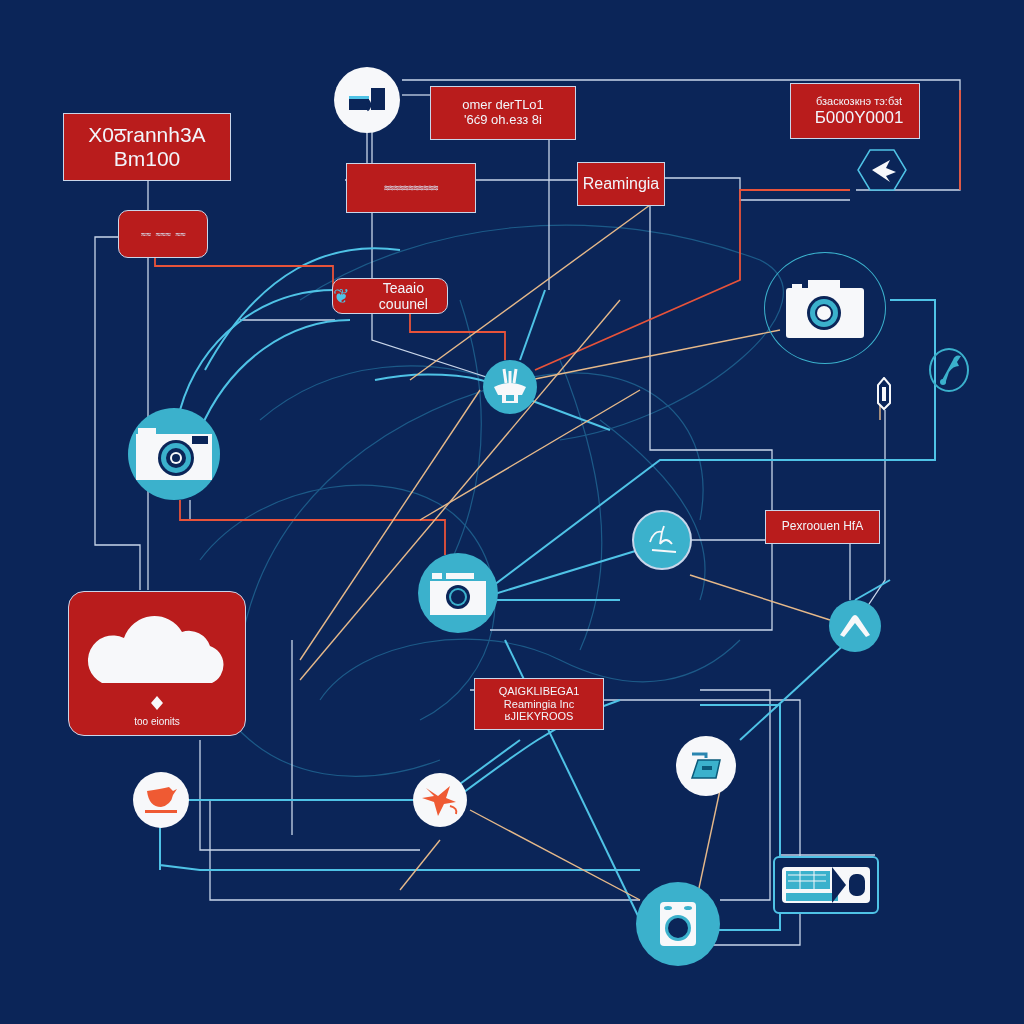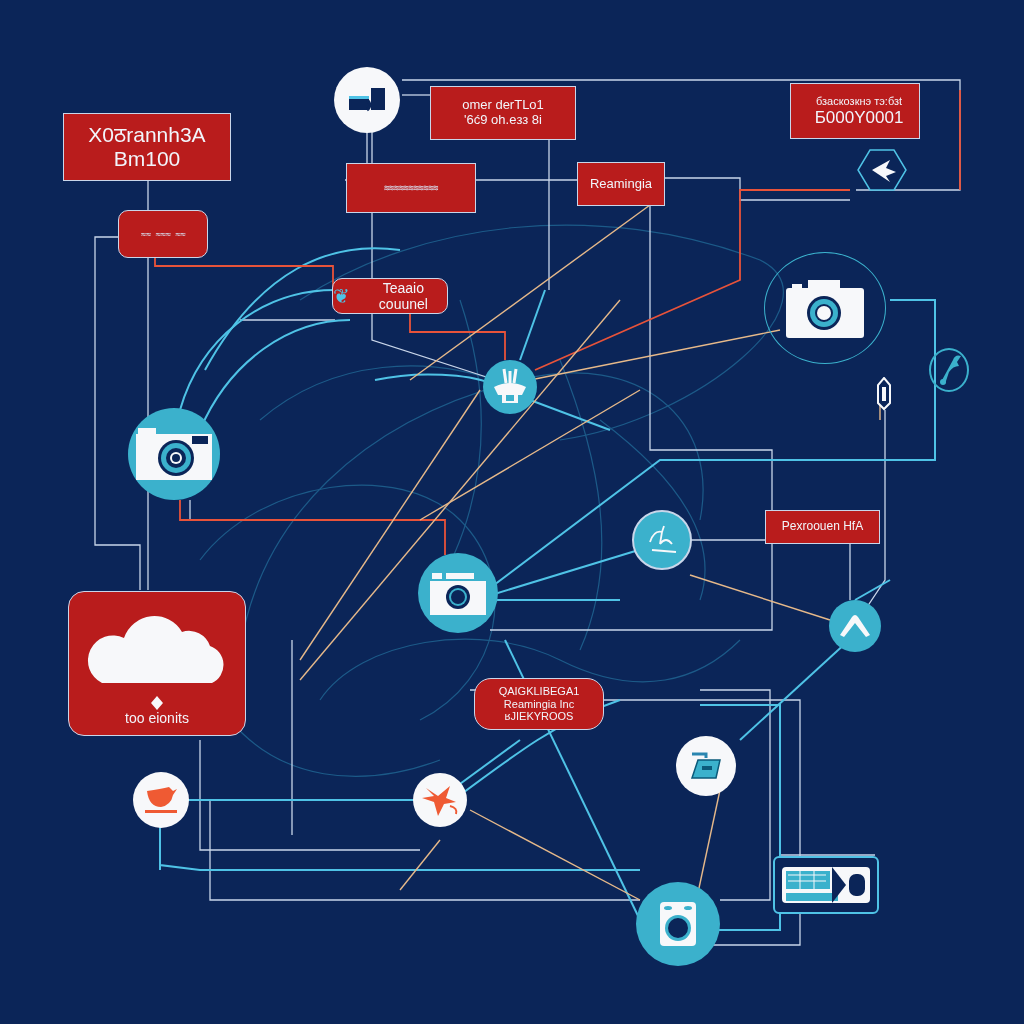--- a/index.html
+++ b/index.html
@@ -118,47 +118,47 @@
 </div>
 
 <div class="box round" style="left:118px;top:210px;width:90px;height:48px;">
   <span class="scribble">≈≈ ≈≈≈ ≈≈</span>
 </div>
 
 <div class="box" style="left:346px;top:163px;width:130px;height:50px;">
   <span class="scribble">≋≋≋≋≋≋≋≋≋≋≋</span>
 </div>
 
-<div class="box" style="left:577px;top:162px;width:88px;height:44px;font-size:13px;text-align:center;">
+<div class="box" style="left:577px;top:162px;width:88px;height:44px;font-size:16px;text-align:center;">
   <span>Reamingia</span>
 </div>
 
 <div class="box round" style="left:332px;top:278px;width:116px;height:36px;flex-direction:row;gap:10px;">
   <span style="color:#4fc3e6;font-size:20px;">❦</span>
   <span style="font-size:14px;">Teaaio couunel</span>
 </div>
 
 <div class="box" style="left:765px;top:510px;width:115px;height:34px;font-size:12px;">
   <span>Pexroouen HfA</span>
 </div>
 
-<div class="box" style="left:474px;top:678px;width:130px;height:52px;font-size:11px;border-radius:17px;">
+<div class="box" style="left:474px;top:678px;width:130px;height:52px;font-size:11px;">
   <span>QAIGKLIBEGA1</span>
   <span>Reamingia Inc</span>
   <span>ʁJIEKYROOS</span>
 </div>
 
 <div class="box round" style="left:68px;top:591px;width:178px;height:145px;border-radius:16px;justify-content:flex-start;">
   <svg width="150" height="80" viewBox="0 0 150 80" style="margin-top:16px;">
     <path d="M20 75 H130 A20 20 0 0 0 128 38 A22 22 0 0 0 100 24 A32 32 0 0 0 42 30 A22 22 0 0 0 20 75 Z" fill="#f7f8fa"></path>
   </svg>
   <svg width="12" height="14" viewBox="0 0 12 14" style="margin-top:8px;">
       <path d="M6 0 L12 7 L6 14 L0 7 Z" fill="#f7f8fa"></path>
     </svg>
-  <span style="font-size:14px;margin-top:0;">too eionits</span>
+  <span style="font-size:10px;margin-top:6px;">too eionits</span>
 </div>
 
 <div class="node white" style="left:334px;top:67px;width:66px;height:66px;">
   <svg width="40" height="28" viewBox="0 0 40 28">
     <rect x="2" y="10" width="20" height="14" fill="#0b2558"></rect>
     <rect x="2" y="10" width="20" height="3" fill="#4fc3e6"></rect>
     <rect x="24" y="2" width="14" height="22" fill="#0b2558"></rect>
     <path d="M20 14 A6 6 0 0 1 20 24" stroke="#0b2558" stroke-width="3" fill="none"></path>
   </svg>
 </div>

